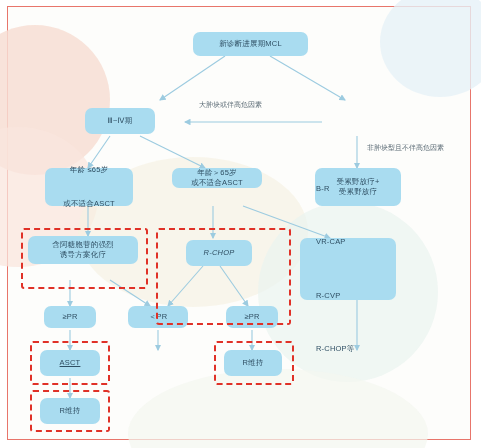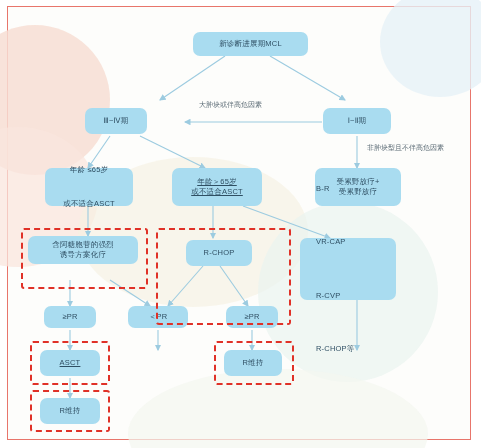--- a/index.html
+++ b/index.html
@@ -193,53 +193,50 @@
       <path d="M357,300 L357,350"></path>
 
       <path d="M70,378 L70,398"></path>
     </g>
   </svg>
 
   <div class="node" style="left:193px; top:32px; width:115px; height:24px;">
     <span class="ln">新诊断进展期MCL</span>
   </div>
 
-  <div class="node" style="left:85px; top:108px; width:62px; height:26px;">
+  <div class="node" style="left:85px; top:108px; width:70px; height:26px;">
     <span class="ln">Ⅲ~Ⅳ期</span>
   </div>
 
-  <div class="node" style="left:323px; top:108px; width:68px; height:26px;">
-    <span class="ln">Ⅰ~Ⅱ期</span>
-  </div>
 
   <div class="edge-label" style="left:199px; top:100px;">大肿块或伴高危因素</div>
 
   <div class="edge-label" style="left:367px; top:143px;">非肿块型且不伴高危因素</div>
 
   <div class="node" style="left:45px; top:168px; width:88px; height:38px;gap:24px;">
     <span class="ln">年龄 ≤65岁</span>
     <span class="ln">或不适合ASCT</span>
   </div>
 
-  <div class="node" style="left:172px; top:168px; width:90px; height:38px;text-decoration:underline;">
+  <div class="node" style="left:172px; top:168px; width:90px; height:20px;">
     <span class="ln">年龄＞65岁</span>
     <span class="ln">或不适合ASCT</span>
   </div>
 
   <div class="node" style="left:315px; top:168px; width:86px; height:38px;">
     <span class="ln">受累野放疗+</span>
     <span class="ln">受累野放疗</span>
   </div>
 
   <div class="node" style="left:28px; top:236px; width:110px; height:28px;">
     <span class="ln">含阿糖胞苷的强烈</span>
     <span class="ln">诱导方案化疗</span>
   </div>
 
-  <div class="node" style="left:186px; top:240px; width:66px; height:26px;">
+  <div class="node" style="left:186px; top:240px; width:66px; height:26px;font-style:italic;">
     <span class="ln">R-CHOP</span>
   </div>
 
   <div class="node left-align" style="left:300px; top:238px; width:96px; height:62px;gap:43px;">
     <span class="ln">B-R</span>
     <span class="ln">VR-CAP</span>
     <span class="ln">R-CVP</span>
     <span class="ln">R-CHOP等</span>
   </div>
 

